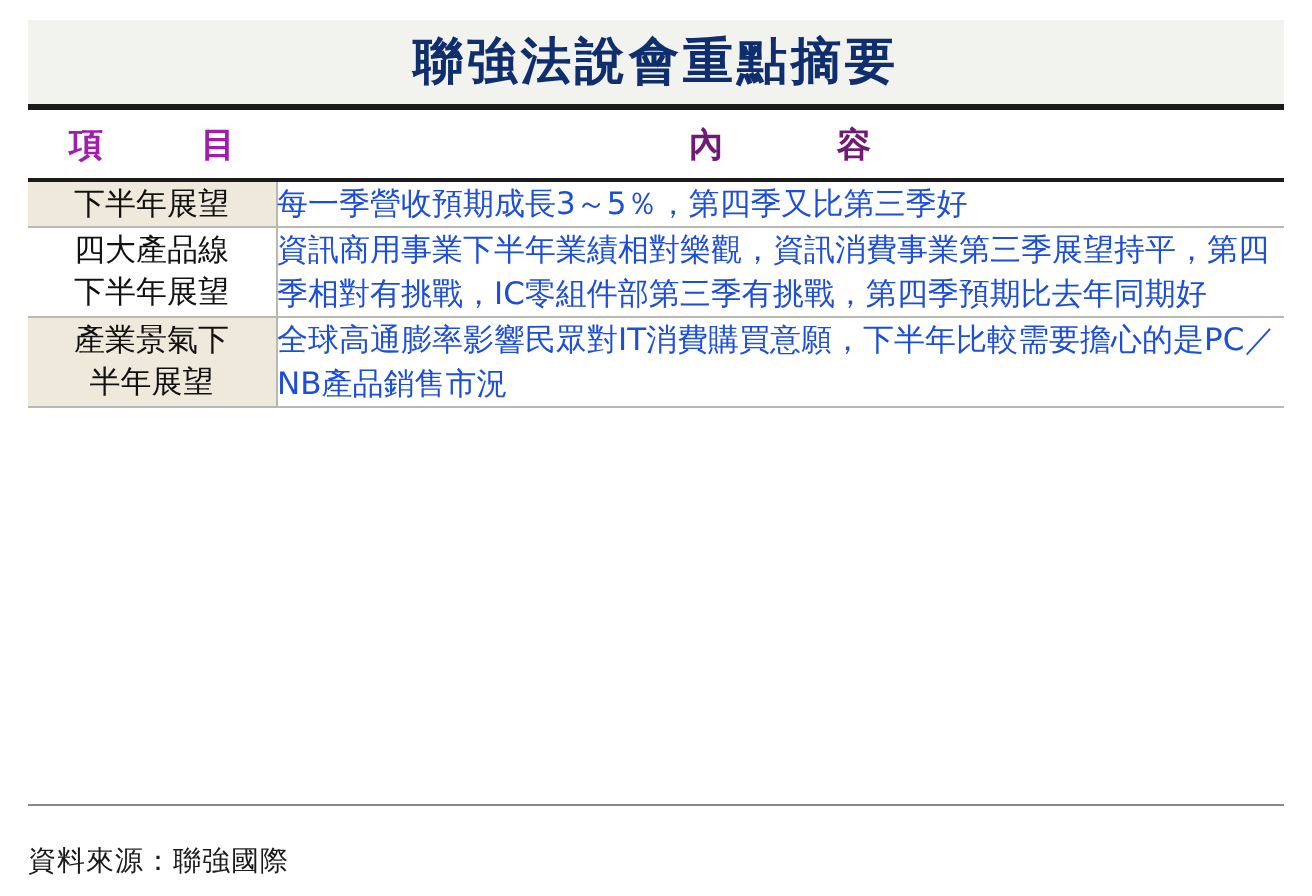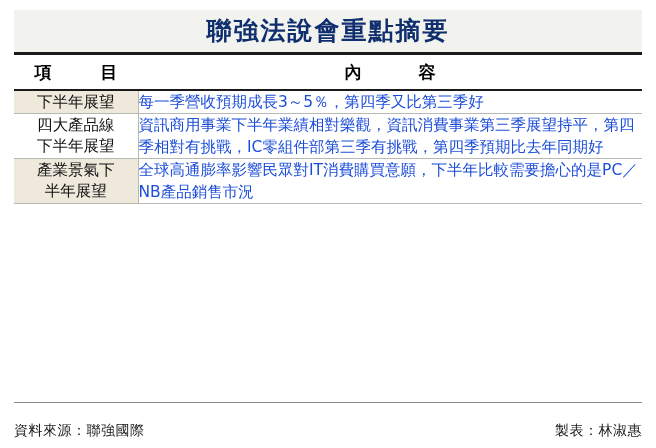--- a/index.html
+++ b/index.html
@@ -55,30 +55,30 @@
   .col-content { width: auto; }
 
   .head-row td {
     border-bottom: 2px solid #1a1a1a;
     height: 34px;
     background: #ffffff;
   }
   .head-item {
     font-size: 17px;
     font-weight: bold;
-    color: #000000;
+    color: #a21caf;
     text-align: center;
     letter-spacing: 16px;
     text-indent: 16px;
     margin-top: 44px;
   }
   .head-content {
     font-size: 17px;
     font-weight: bold;
-    color: #000000;
+    color: #701a75;
     text-align: center;
     letter-spacing: 20px;
     text-indent: 20px;
   }
   .cell-item {
     text-align: center;
     font-size: 15.5px;
     line-height: 1.35;
     color: #111111;
     padding: 6px 2px;
@@ -156,16 +156,15 @@
           <span class="line">產業景氣下</span>
           <span class="line">半年展望</span>
         </td>
         <td class="cell-content">全球高通膨率影響民眾對IT消費購買意願，下半年比較需要擔心的是PC／NB產品銷售市況</td>
       </tr>
     </tbody>
   </table>
 
   <div class="footer">
     <div class="footer-left">資料來源：聯強國際</div>
-    <div class="footer-right">製表：林淑惠</div>
   </div>
 
 </div>
 
 </body></html>

